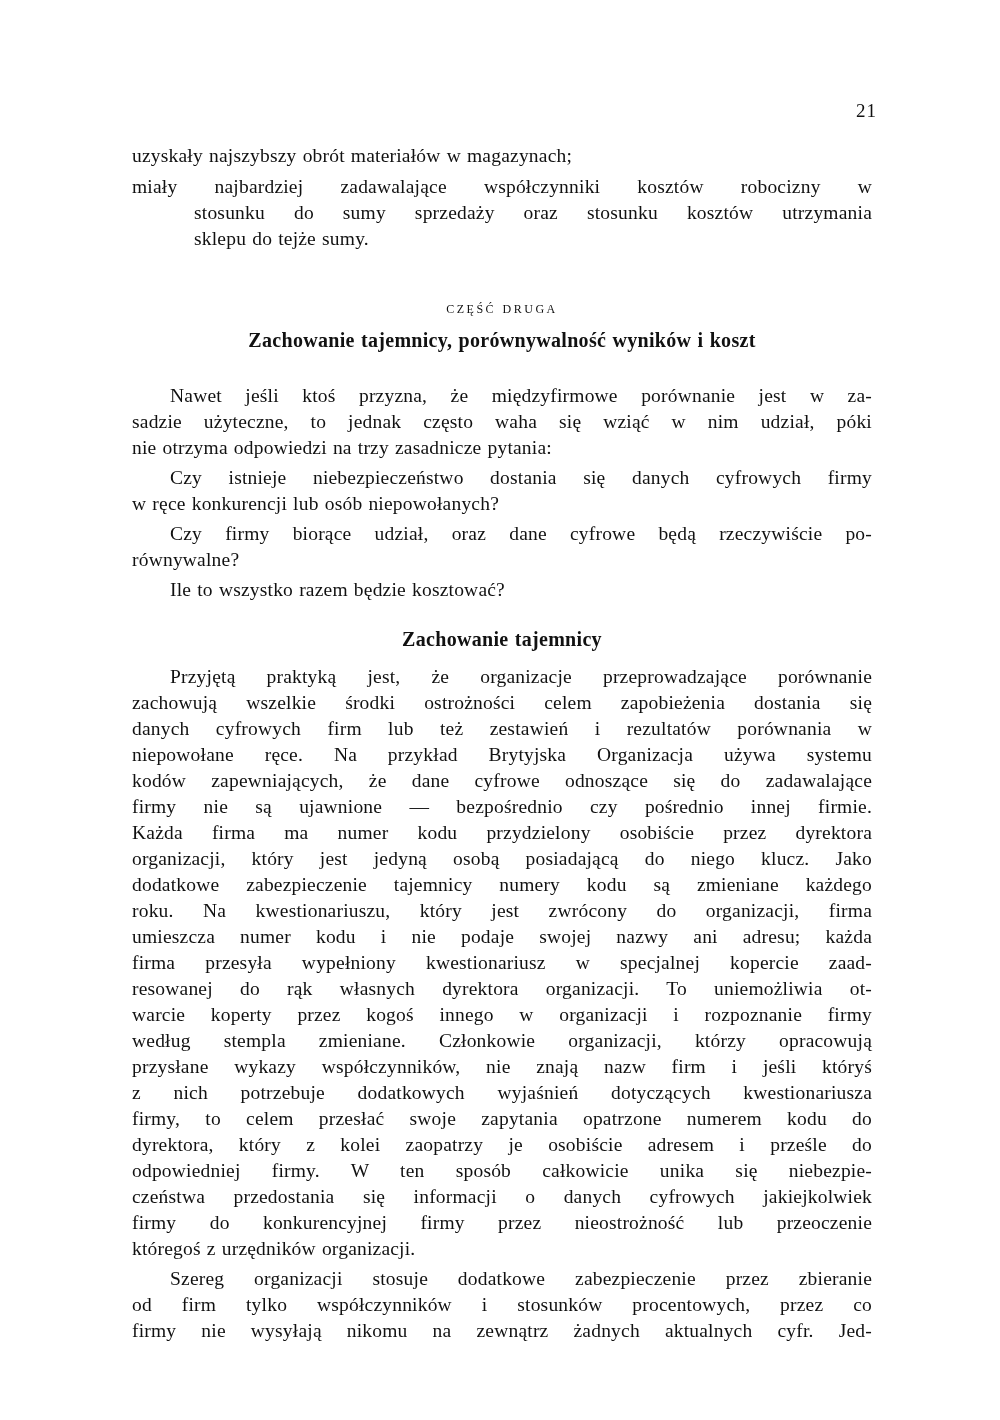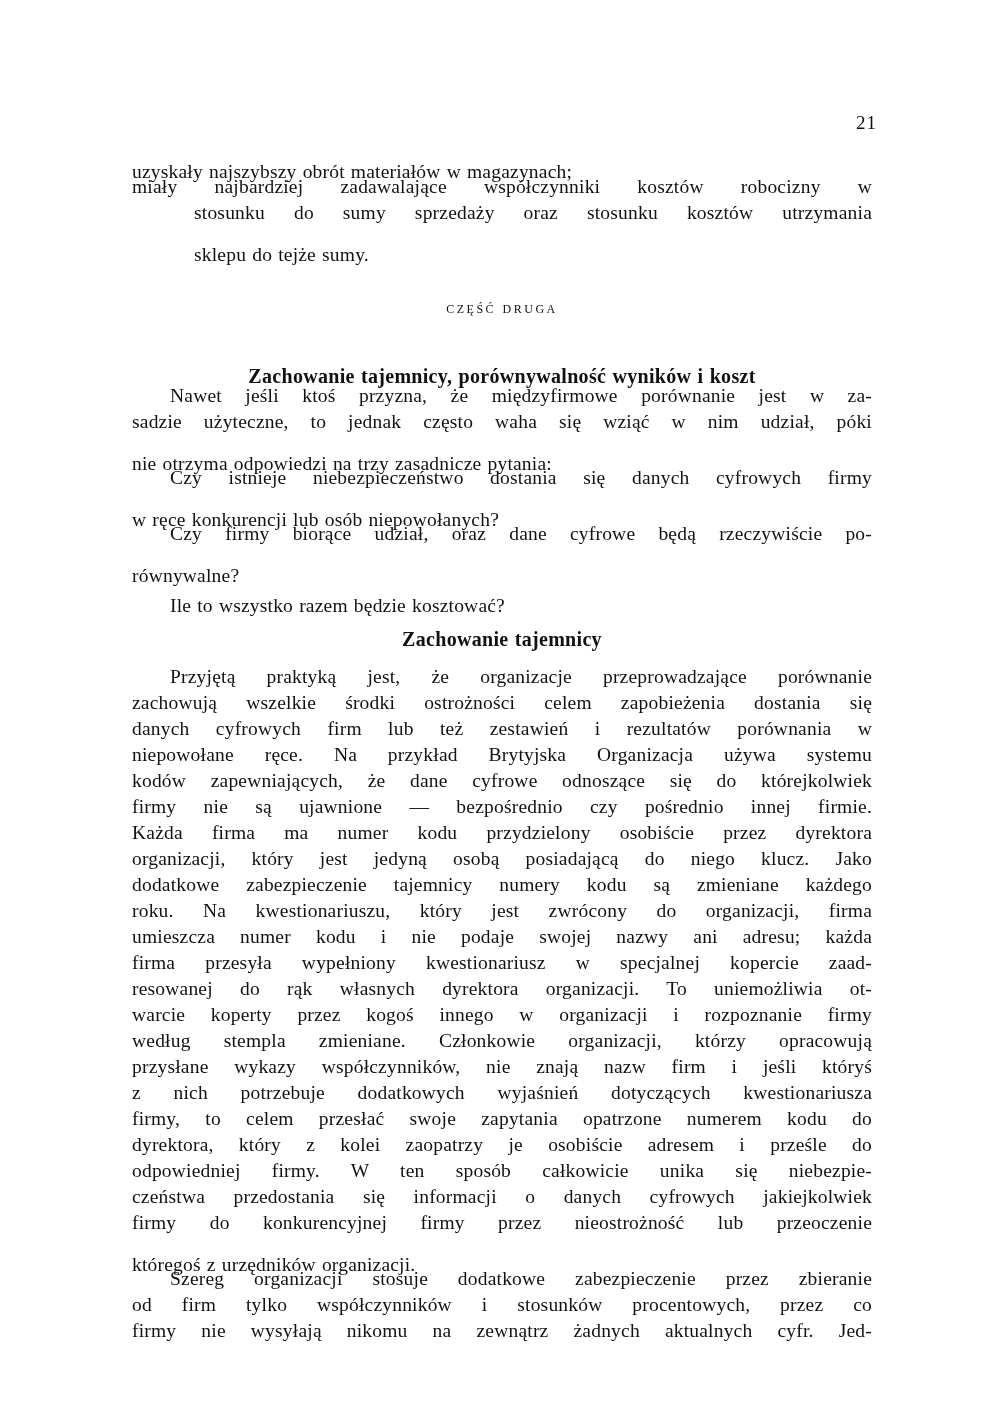--- a/index.html
+++ b/index.html
@@ -1,24 +1,24 @@
 <!DOCTYPE html>
 <html><head>
   <meta charset="utf-8">
   <style>
     html, body { margin: 0; padding: 0; background: #ffffff; }
     body { width: 1000px; height: 1420px; position: relative; overflow: hidden;
       font-family: "Liberation Serif", "DejaVu Serif", serif; color: #111; }
     .page { position: absolute; left: 0; top: 0; width: 1000px; height: 1420px; }
     .page-number { position: absolute; left: 851px; top: 100px; width: 26px; text-align: right;
-      font-size: 19px; letter-spacing: 1px; margin-top: 12px; }
+      font-size: 19px; letter-spacing: 1px; }
     .col { position: absolute; left: 132px; width: 740px; }
     .line { position: absolute; left: 0; width: 740px; height: 26px; font-size: 19.5px; line-height: 26px;
       white-space: nowrap; text-align: justify; text-align-last: justify; letter-spacing: 0.2px; word-spacing: 1px; }
-    .line.last { text-align-last: left; margin-top: 16px; }
+    .line.last { text-align-last: left; }
     .line.indent { left: 38px; width: 702px; }
     .line.hang { left: 62px; width: 678px; }
     .line.center { text-align: center; text-align-last: center; }
     .part-title { font-size: 12px; letter-spacing: 2.5px; }
     .heading { font-weight: bold; font-size: 20px; letter-spacing: 0.3px; }
   </style>
 </head>
 <body>
 
 <div class="page">
@@ -26,39 +26,39 @@
 
   <div class="col">
 
     <div class="line last" style="top:143px">uzyskały najszybszy obrót materiałów w magazynach;</div>
     <div class="line" style="top:174px">miały najbardziej zadawalające współczynniki kosztów robocizny w</div>
     <div class="line hang" style="top:200px; left:62px; width:678px">stosunku do sumy sprzedaży oraz stosunku kosztów utrzymania</div>
     <div class="line hang last" style="top:226px; left:62px">sklepu do tejże sumy.</div>
 
     <div class="line center part-title" style="top:296px">CZĘŚĆ DRUGA</div>
 
-    <div class="line center heading" style="top:363px">Zachowanie tajemnicy, porównywalność wyników i koszt</div>
+    <div class="line center heading" style="top:327px">Zachowanie tajemnicy, porównywalność wyników i koszt</div>
 
     <div class="line indent" style="top:383px">Nawet jeśli ktoś przyzna, że międzyfirmowe porównanie jest w za-</div>
     <div class="line" style="top:409px">sadzie użyteczne, to jednak często waha się wziąć w nim udział, póki</div>
     <div class="line last" style="top:435px">nie otrzyma odpowiedzi na trzy zasadnicze pytania:</div>
 
     <div class="line indent" style="top:465px">Czy istnieje niebezpieczeństwo dostania się danych cyfrowych firmy</div>
     <div class="line last" style="top:491px">w ręce konkurencji lub osób niepowołanych?</div>
     <div class="line indent" style="top:521px">Czy firmy biorące udział, oraz dane cyfrowe będą rzeczywiście po-</div>
     <div class="line last" style="top:547px">równywalne?</div>
     <div class="line indent last" style="top:577px">Ile to wszystko razem będzie kosztować?</div>
 
     <div class="line center heading" style="top:626px">Zachowanie tajemnicy</div>
 
     <div class="line indent" style="top:664px">Przyjętą praktyką jest, że organizacje przeprowadzające porównanie</div>
     <div class="line" style="top:690px">zachowują wszelkie środki ostrożności celem zapobieżenia dostania się</div>
     <div class="line" style="top:716px">danych cyfrowych firm lub też zestawień i rezultatów porównania w</div>
     <div class="line" style="top:742px">niepowołane ręce. Na przykład Brytyjska Organizacja używa systemu</div>
-    <div class="line" style="top:768px">kodów zapewniających, że dane cyfrowe odnoszące się do którejkolwiek</div>
+    <div class="line" style="top:768px">kodów zapewniających, że dane cyfrowe odnoszące się do zadawalające</div>
     <div class="line" style="top:794px">firmy nie są ujawnione — bezpośrednio czy pośrednio innej firmie.</div>
     <div class="line" style="top:820px">Każda firma ma numer kodu przydzielony osobiście przez dyrektora</div>
     <div class="line" style="top:846px">organizacji, który jest jedyną osobą posiadającą do niego klucz. Jako</div>
     <div class="line" style="top:872px">dodatkowe zabezpieczenie tajemnicy numery kodu są zmieniane każdego</div>
     <div class="line" style="top:898px">roku. Na kwestionariuszu, który jest zwrócony do organizacji, firma</div>
     <div class="line" style="top:924px">umieszcza numer kodu i nie podaje swojej nazwy ani adresu; każda</div>
     <div class="line" style="top:950px">firma przesyła wypełniony kwestionariusz w specjalnej kopercie zaad-</div>
     <div class="line" style="top:976px">resowanej do rąk własnych dyrektora organizacji. To uniemożliwia ot-</div>
     <div class="line" style="top:1002px">warcie koperty przez kogoś innego w organizacji i rozpoznanie firmy</div>
     <div class="line" style="top:1028px">według stempla zmieniane. Członkowie organizacji, którzy opracowują</div>

